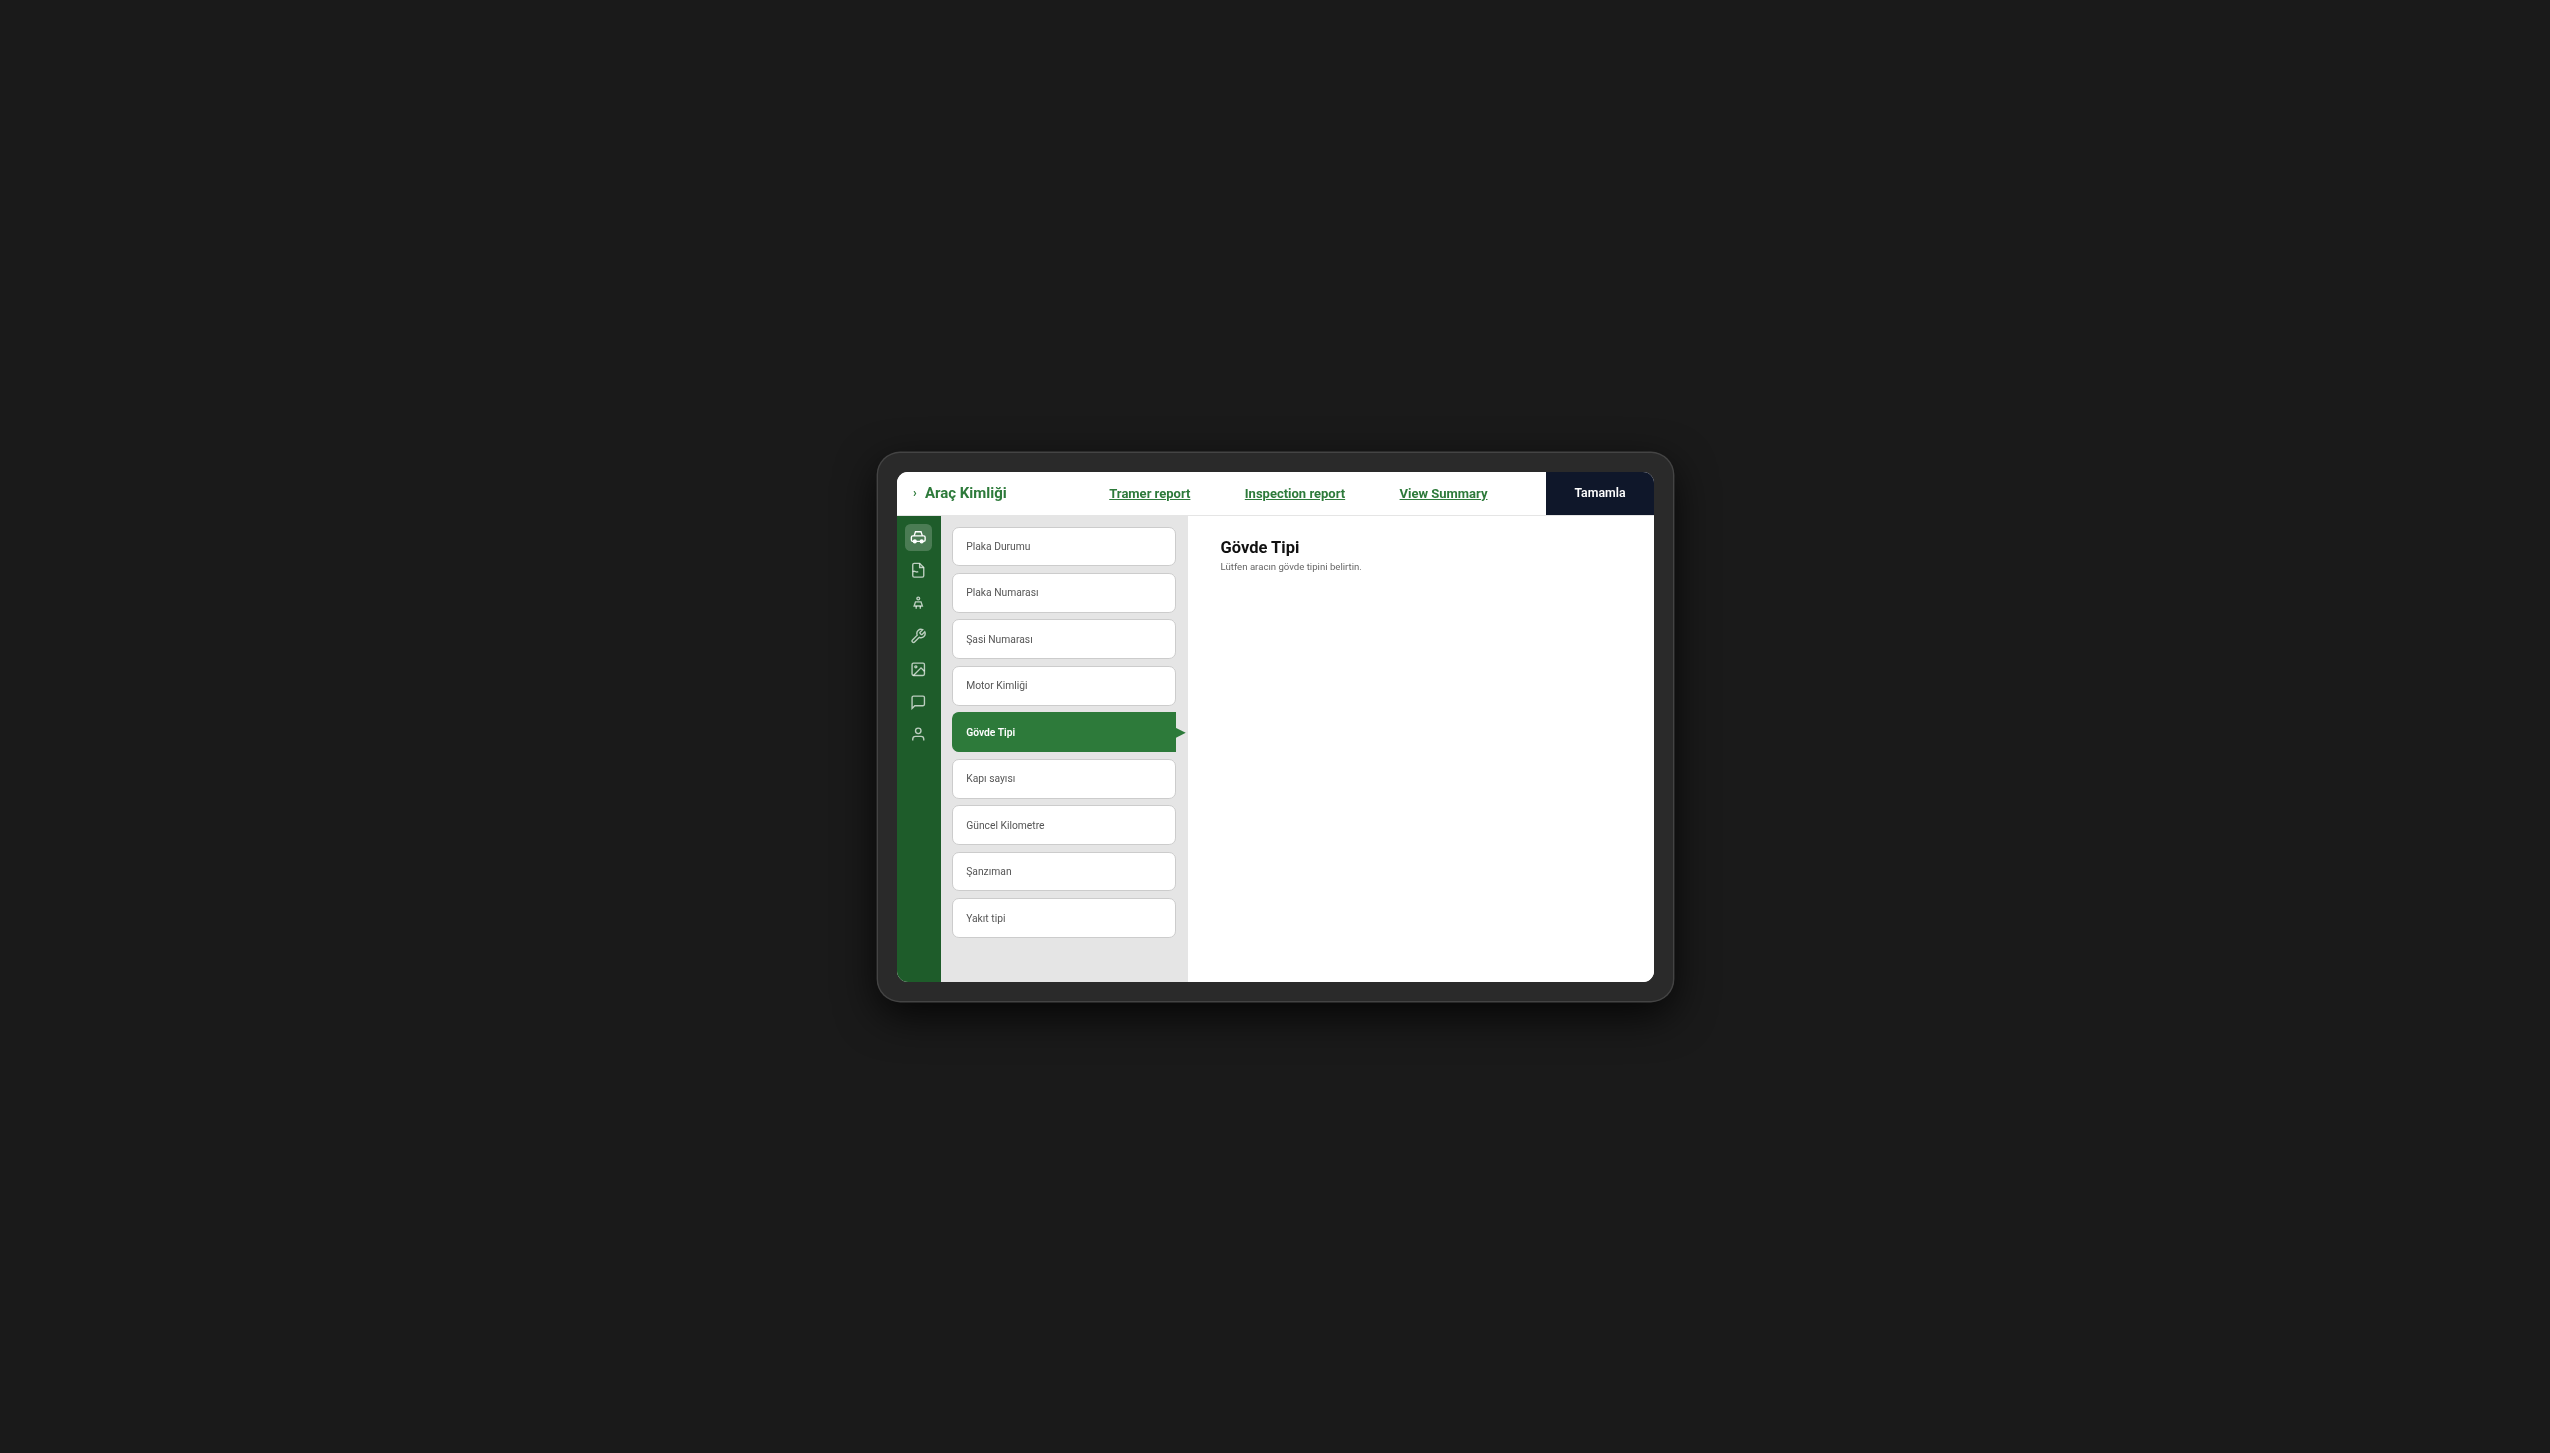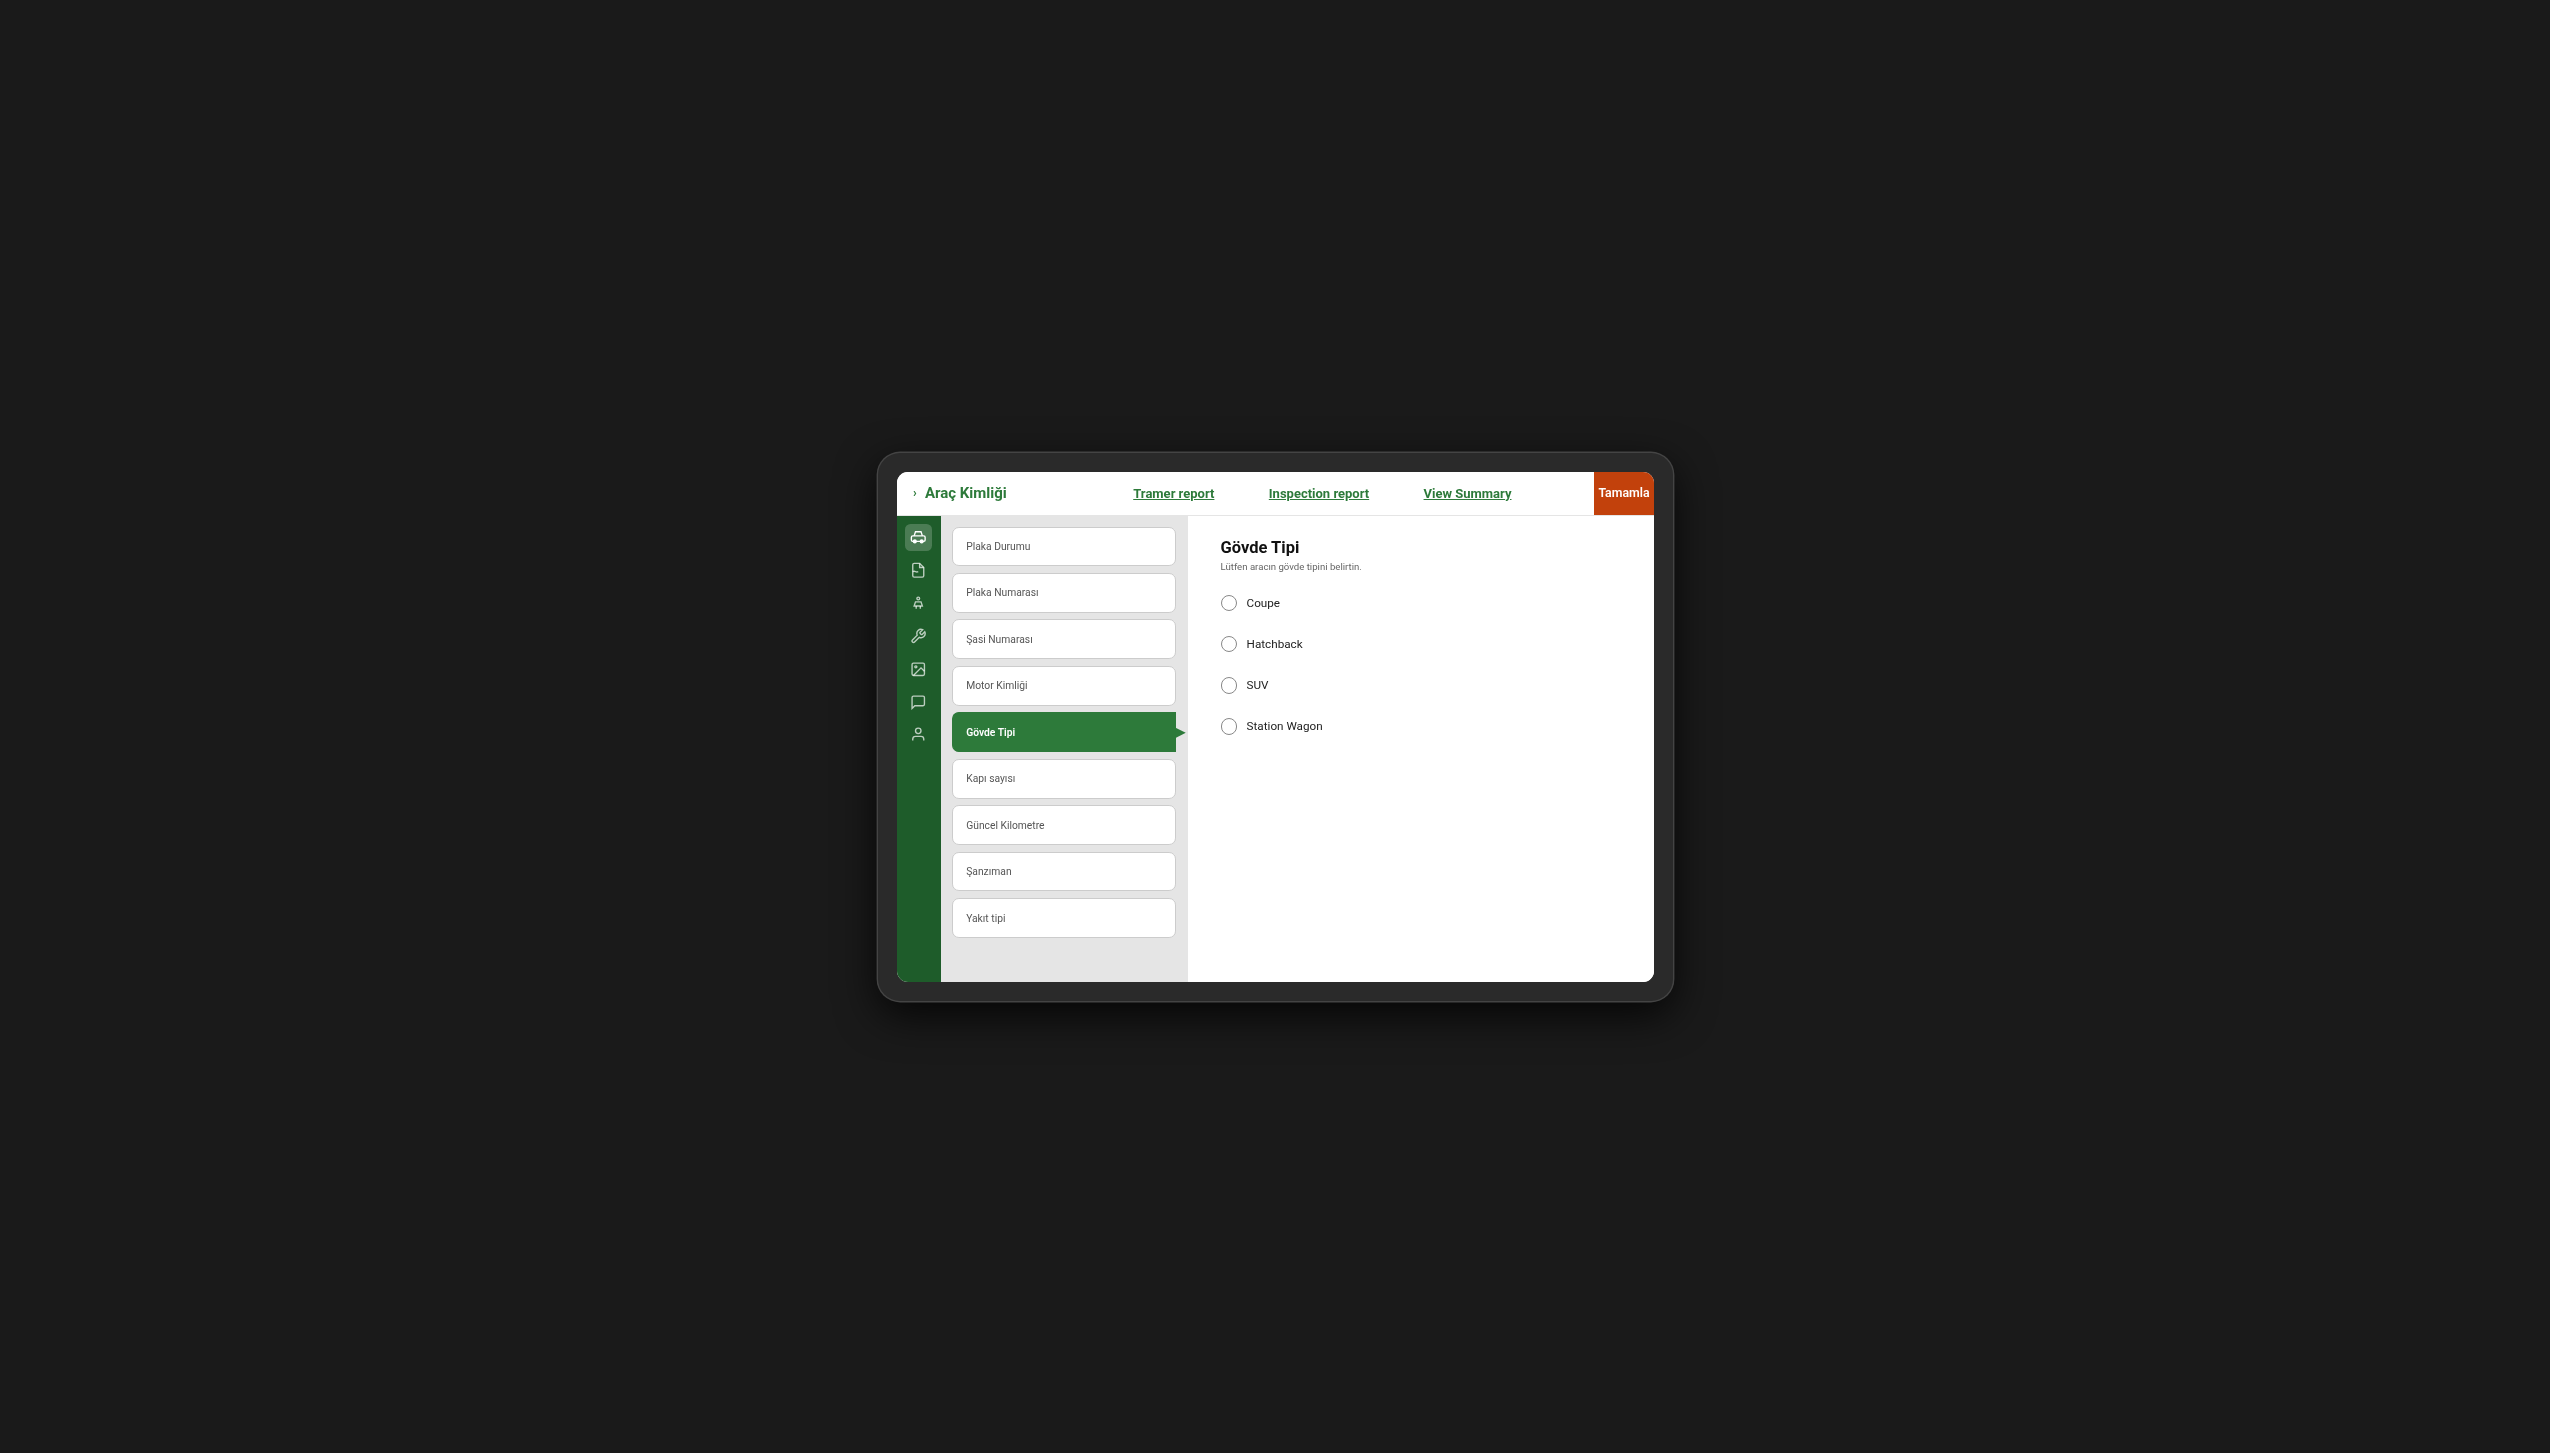--- a/index.html
+++ b/index.html
@@ -70,23 +70,23 @@
     }
     .header-nav a {
       color: #2d7a3a;
       text-decoration: underline;
       font-size: 13px;
       font-weight: 700;
       cursor: pointer;
       margin-left: 27px;
     }
     .header-action {
-      background: #c2410c;
+      background: #0f172a;
       color: #fff;
-      padding: 0 4px;
+      padding: 0 28px;
       height: 100%;
       display: flex;
       align-items: center;
       font-size: 12.3px;
       font-weight: 600;
       cursor: pointer;
       white-space: nowrap;
     }
     
     .body {
@@ -304,38 +304,20 @@
           <span>Yakıt tipi</span>
         </div>
       </div>
 
       <div class="right-panel">
         <div class="section-title">Gövde Tipi</div>
         <div class="section-subtitle">Lütfen aracın gövde tipini belirtin.</div>
 
         <div class="options-grid">
 
-          <div style="display:flex; flex-direction:column;">
-            <div class="option-row">
-              <div class="radio-circle"></div>
-              <span class="option-label">Coupe</span>
-            </div>
-            <div class="option-row">
-              <div class="radio-circle"></div>
-              <span class="option-label">Hatchback</span>
-            </div>
-            <div class="option-row">
-              <div class="radio-circle"></div>
-              <span class="option-label">SUV</span>
-            </div>
-            <div class="option-row">
-              <div class="radio-circle"></div>
-              <span class="option-label">Station Wagon</span>
-            </div>
-          </div>
 
         </div>
       </div>
 
     </div>
   </div>
 </div>
 
 
 </body></html>

